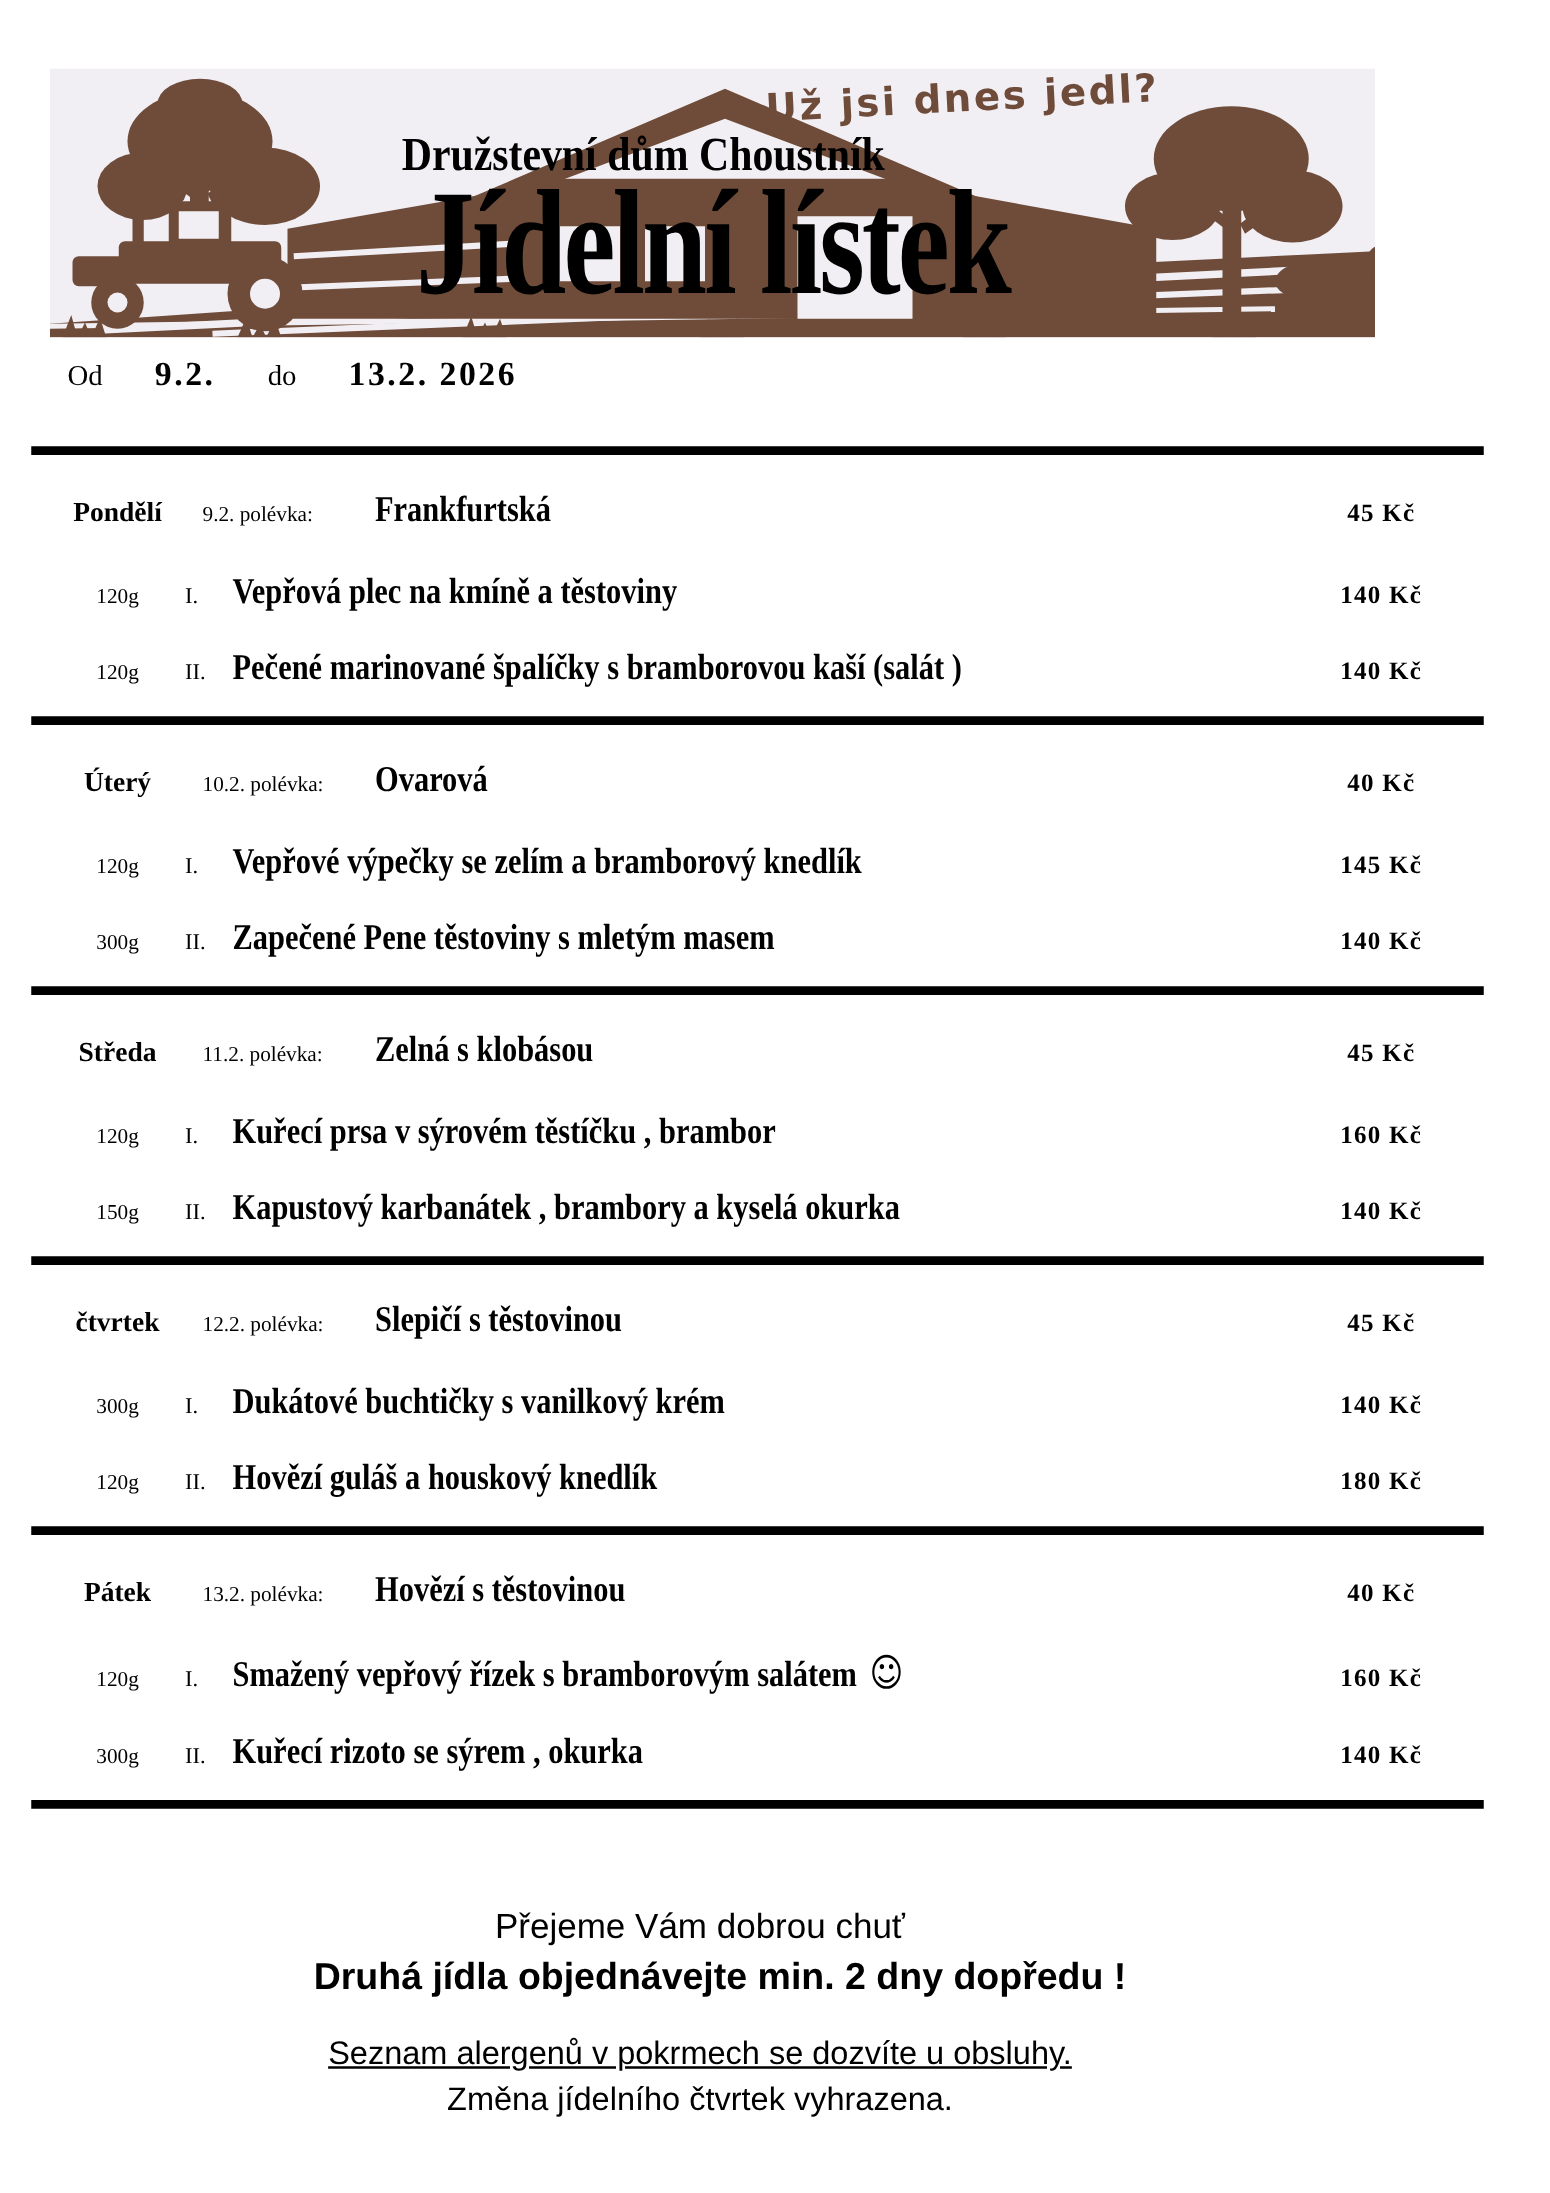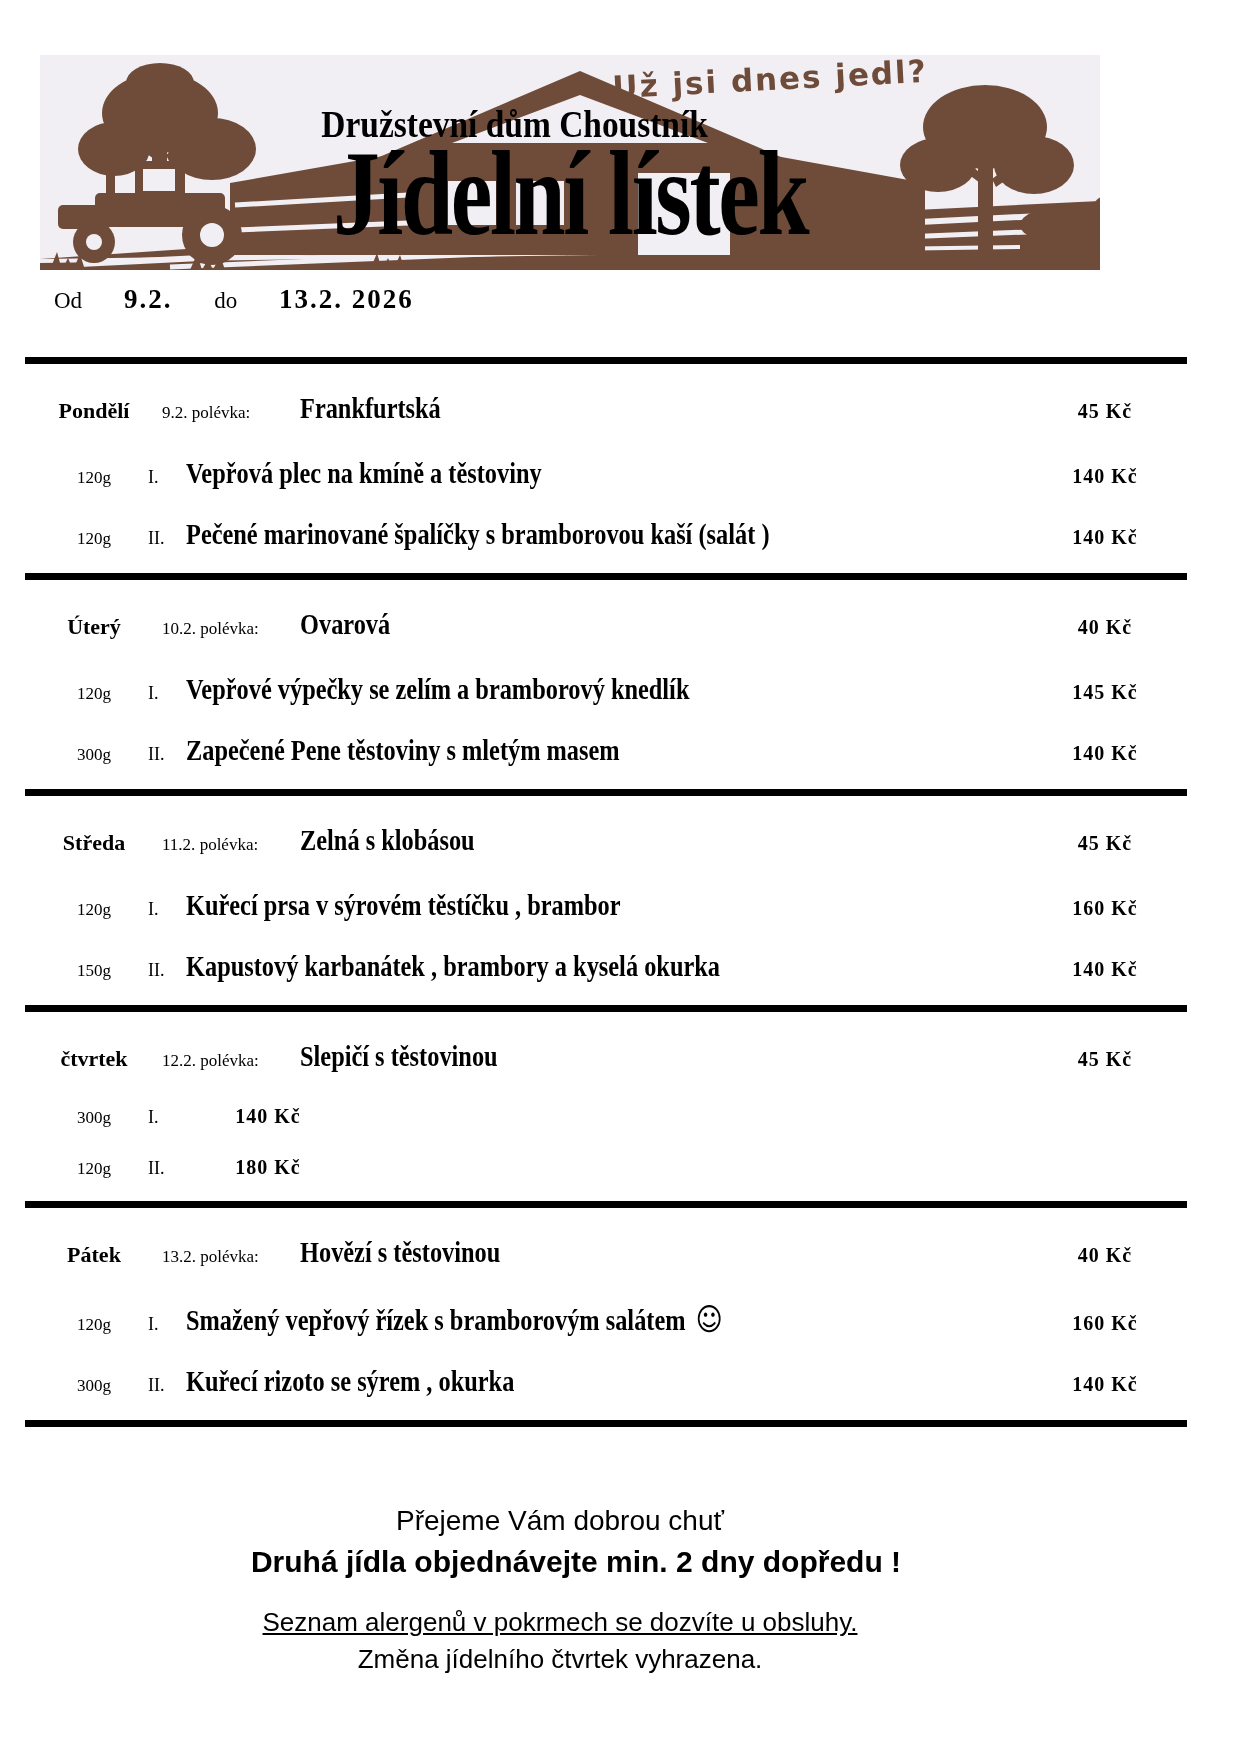--- a/index.html
+++ b/index.html
@@ -224,25 +224,27 @@
       <div class="c2">
         <span>12.2.</span>
         <span>polévka:</span>
       </div>
       <div class="c3"><span class="dish">Slepičí s těstovinou</span></div>
       <div class="c4">45 Kč</div>
     </div>
     <div class="row meal-row">
       <div class="c1 weight">300g</div>
       <div class="c2n">I.</div>
-      <div class="c4">140 Kč</div>
-    </div>
-    <div class="row meal-row">
-      <div class="c1 weight">120g</div>
-      <div class="c2n">II.</div>
+      <div class="c3"><span class="dish">Dukátové buchtičky s vanilkový krém</span></div>
+      <div class="c4">140 Kč</div>
+    </div>
+    <div class="row meal-row">
+      <div class="c1 weight">120g</div>
+      <div class="c2n">II.</div>
+      <div class="c3"><span class="dish">Hovězí guláš a houskový knedlík</span></div>
       <div class="c4">180 Kč</div>
     </div>
   </section>
   <div class="rule"></div>
 
   <section class="day">
     <div class="row soup-row">
       <div class="c1 day-name">Pátek</div>
       <div class="c2">
         <span>13.2.</span>

